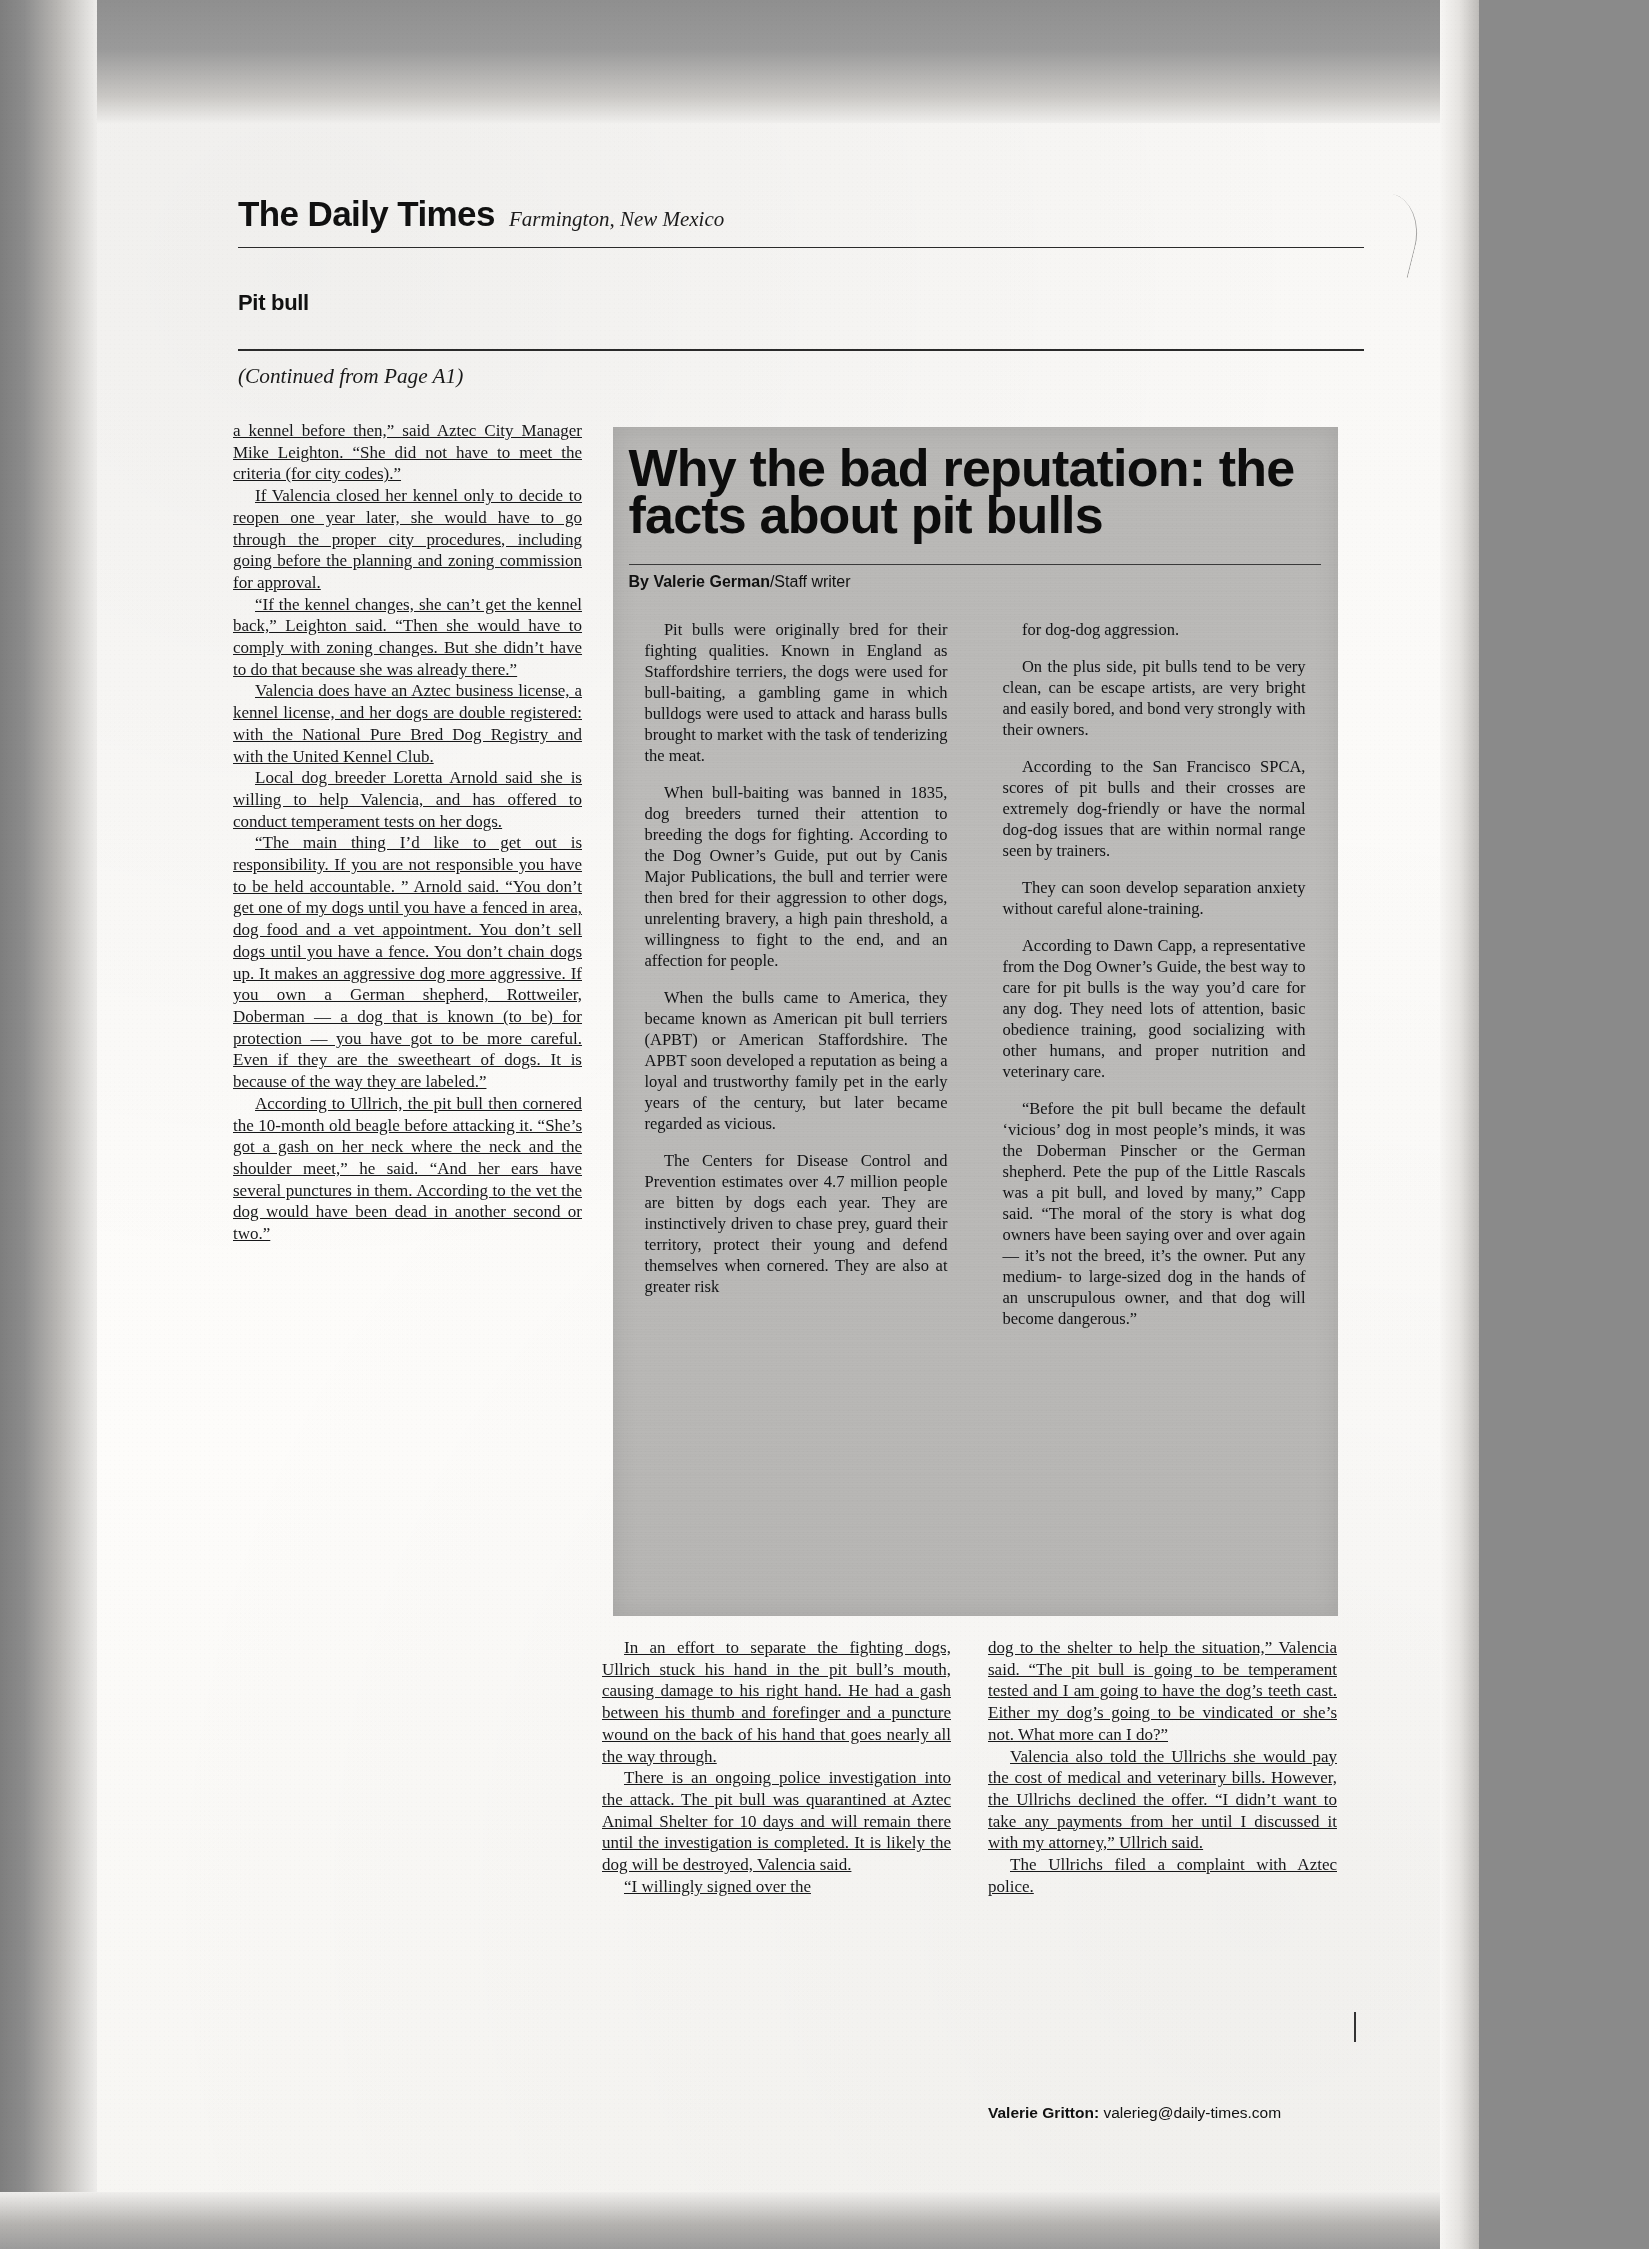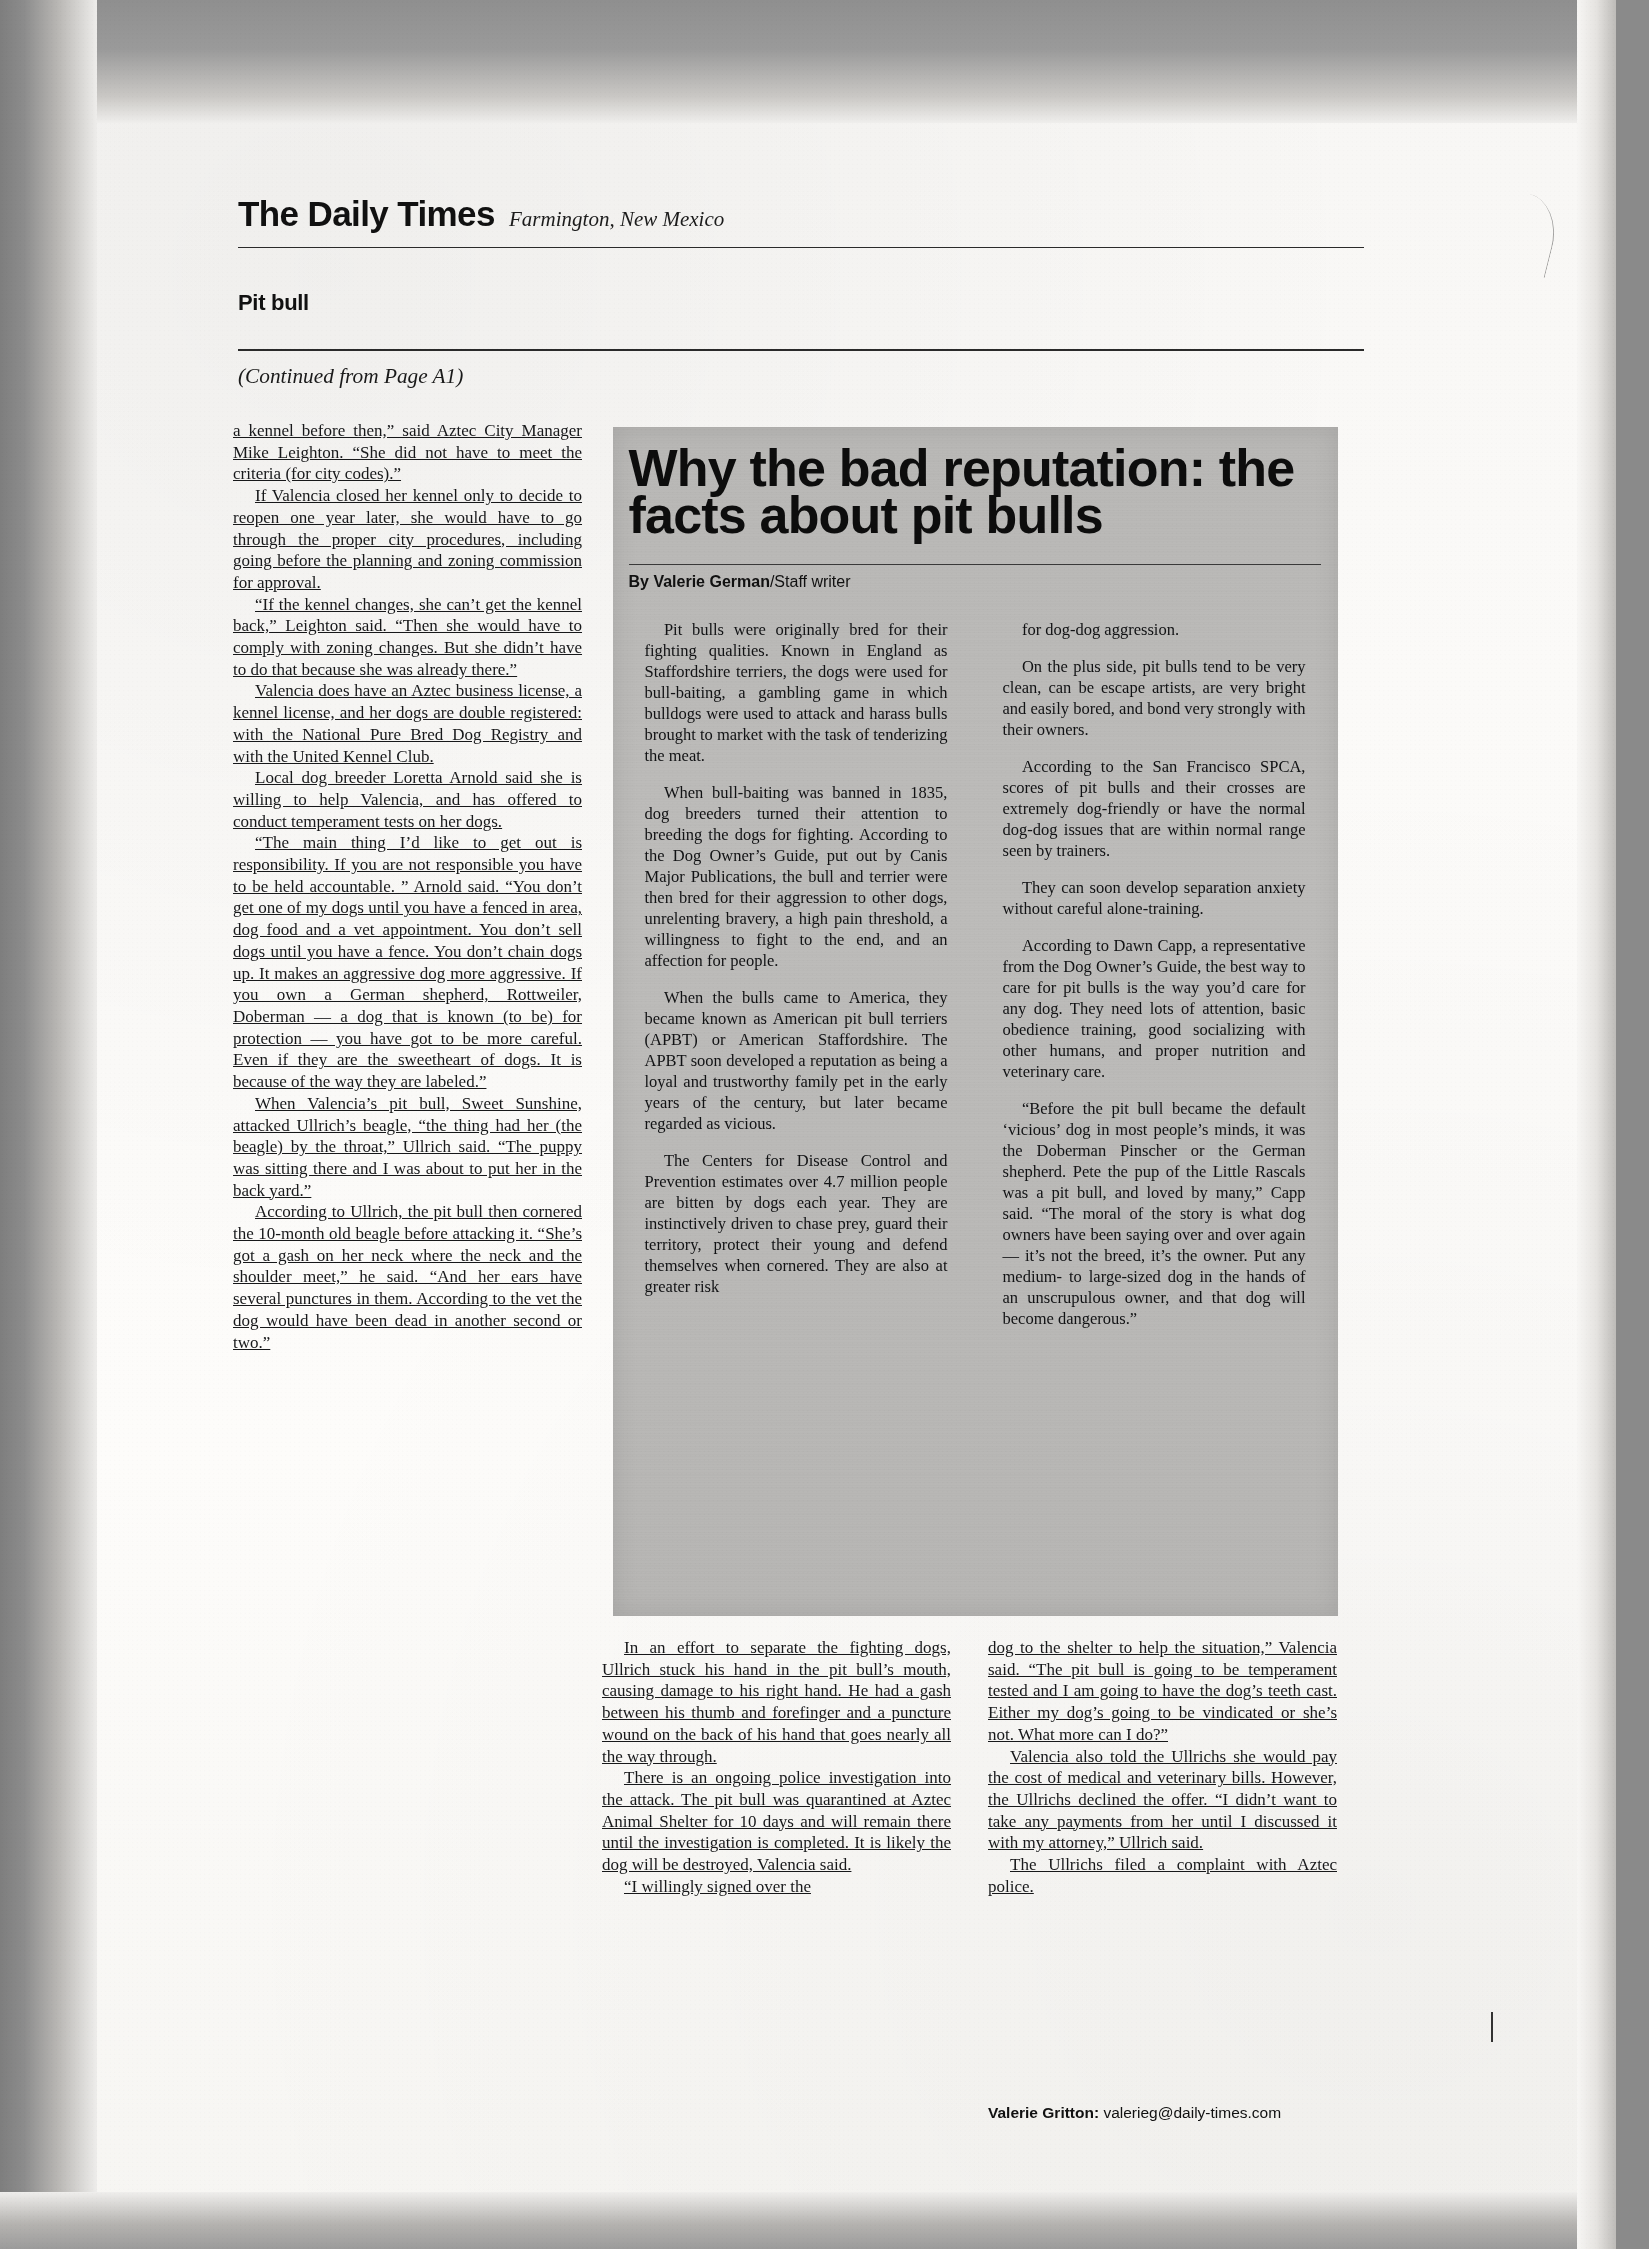--- a/index.html
+++ b/index.html
@@ -5,21 +5,21 @@
   html, body {
     margin: 0;
     padding: 0;
     background: #8a8a8a;
   }
   body {
     font-family: "Liberation Serif", serif;
   }
   .page {
     position: relative;
-    width: 1616px;
+    width: 1479px;
     height: 2250px;
     background: #ffffff;
     overflow: hidden;
   }
   
   .paper {
     position: absolute;
     inset: 0;
     background:
       radial-gradient(circle at 20% 12%, rgba(0,0,0,0.035), rgba(0,0,0,0) 45%),
@@ -261,21 +261,20 @@
   <div class="rule-thin rule-mid"></div>
   <div class="continued">(Continued from Page A1)</div>
 
   <div class="col col-left">
     <p class="noindent">a kennel before then,” said Aztec City Manager Mike Leighton. “She did not have to meet the criteria (for city codes).”</p>
     <p>If Valencia closed her kennel only to decide to reopen one year later, she would have to go through the proper city procedures, including going before the planning and zoning commission for approval.</p>
     <p>“If the kennel changes, she can’t get the kennel back,” Leighton said. “Then she would have to comply with zoning changes. But she didn’t have to do that because she was already there.”</p>
     <p>Valencia does have an Aztec business license, a kennel license, and her dogs are double registered: with the National Pure Bred Dog Registry and with the United Kennel Club.</p>
     <p>Local dog breeder Loretta Arnold said she is willing to help Valencia, and has offered to conduct temperament tests on her dogs.</p>
     <p>“The main thing I’d like to get out is responsibility. If you are not responsible you have to be held accountable. ” Arnold said. “You don’t get one of my dogs until you have a fenced in area, dog food and a vet appointment. You don’t sell dogs until you have a fence. You don’t chain dogs up. It makes an aggressive dog more aggressive. If you own a German shepherd, Rottweiler, Doberman — a dog that is known (to be) for protection — you have got to be more careful. Even if they are the sweetheart of dogs. It is because of the way they are labeled.”</p>
-    <p>When Valencia’s pit bull, Sweet Sunshine, attacked Ullrich’s beagle, “the thing had her (the beagle) by the throat,” Ullrich said. “The puppy was sitting there and I was about to put her in the back yard.”</p>
     <p>According to Ullrich, the pit bull then cornered the 10-month old beagle before attacking it. “She’s got a gash on her neck where the neck and the shoulder meet,” he said. “And her ears have several punctures in them. According to the vet the dog would have been dead in another second or two.”</p>
   </div>
 
   <div class="sidebar">
     <div class="sidebar-head">Why the bad reputation: the facts about pit bulls</div>
     <div class="sidebar-rule"></div>
     <div class="byline">
       <b>By Valerie German</b><span class="staff">/Staff writer</span>
     </div>
     <div class="sidebar-cols">

